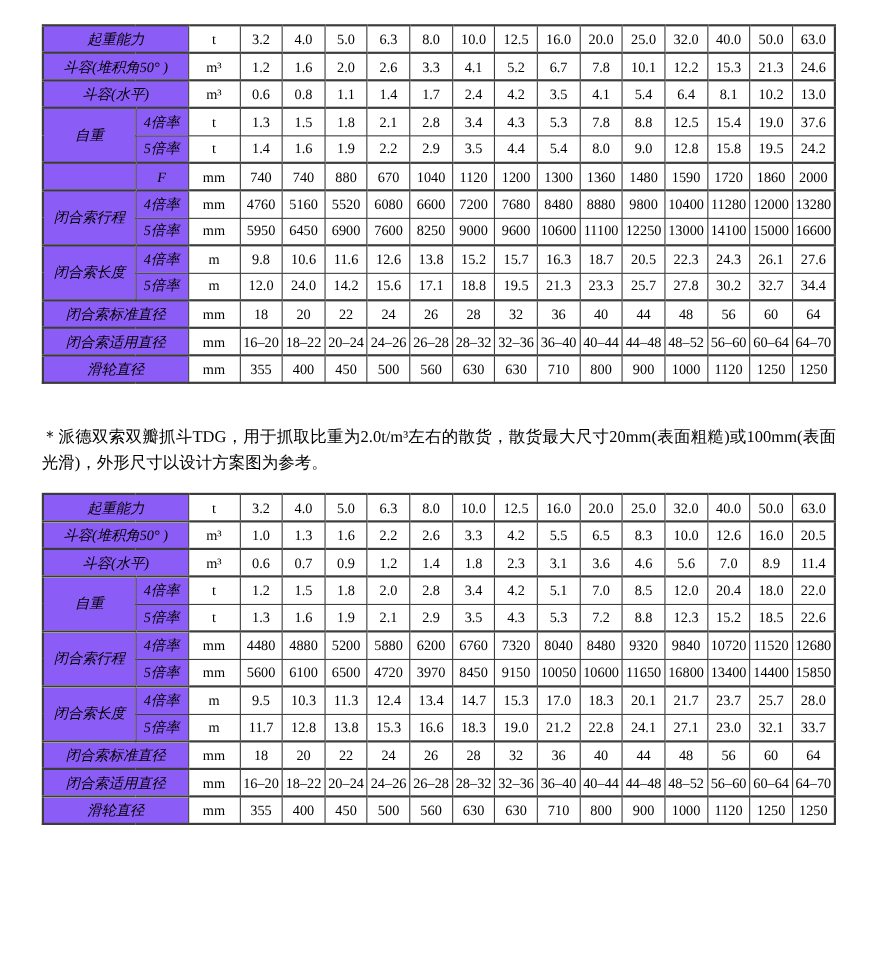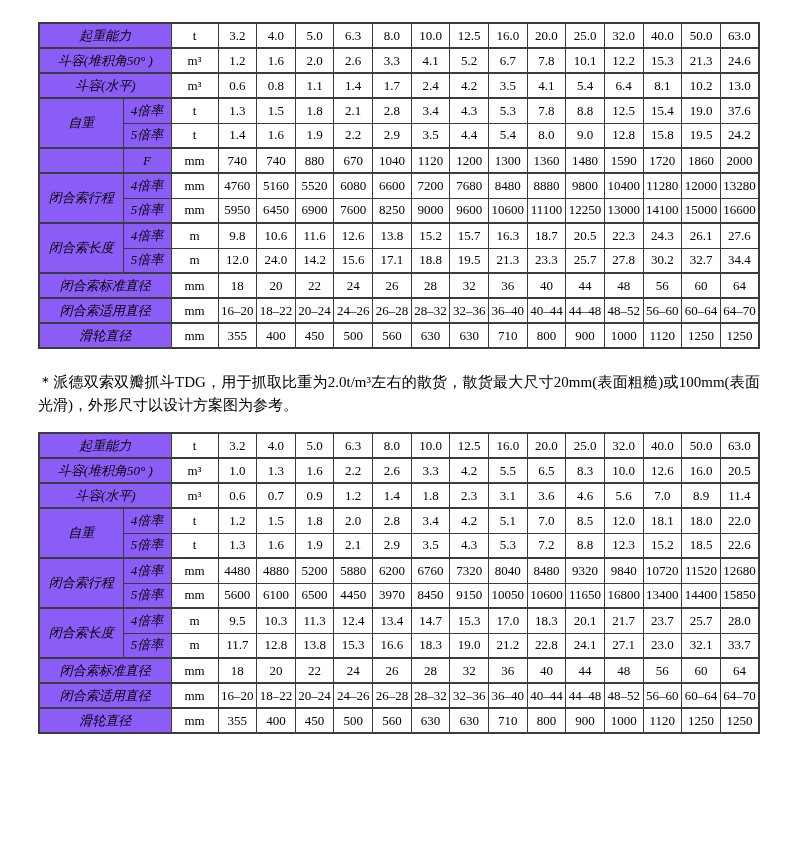--- a/index.html
+++ b/index.html
@@ -5,21 +5,21 @@
   * { margin: 0; padding: 0; box-sizing: border-box; }
   html, body { background: #ffffff; }
   body {
     width: 800px;
     height: 868px;
     font-family: "Liberation Serif", "DejaVu Serif", serif;
     color: #000000;
     overflow: hidden;
   }
   .page { padding: 22px 40px 0 38px; }
-  .section + .section { margin-top: 22px; }
+  .section + .section { margin-top: 38px; }
   .intro {
     font-size: 15px;
     line-height: 1.5;
     margin-bottom: 16px;
     text-align: justify;
   }
   table.spec {
     border-collapse: collapse;
     table-layout: fixed;
     width: 722px;
@@ -396,21 +396,21 @@
             <td>1.5</td>
             <td>1.8</td>
             <td>2.0</td>
             <td>2.8</td>
             <td>3.4</td>
             <td>4.2</td>
             <td>5.1</td>
             <td>7.0</td>
             <td>8.5</td>
             <td>12.0</td>
-            <td>18.1</td>
+            <td>20.4</td>
             <td>18.0</td>
             <td>22.0</td>
           </tr>
           <tr>
             <th class="lbl">5倍率</th>
             <td class="unit">t</td>
             <td>1.3</td>
             <td>1.6</td>
             <td>1.9</td>
             <td>2.1</td>
@@ -443,21 +443,21 @@
             <td>10720</td>
             <td>11520</td>
             <td>12680</td>
           </tr>
           <tr>
             <th class="lbl">5倍率</th>
             <td class="unit">mm</td>
             <td>5600</td>
             <td>6100</td>
             <td>6500</td>
-            <td>4450</td>
+            <td>4720</td>
             <td>3970</td>
             <td>8450</td>
             <td>9150</td>
             <td>10050</td>
             <td>10600</td>
             <td>11650</td>
             <td>16800</td>
             <td>13400</td>
             <td>14400</td>
             <td>15850</td>

